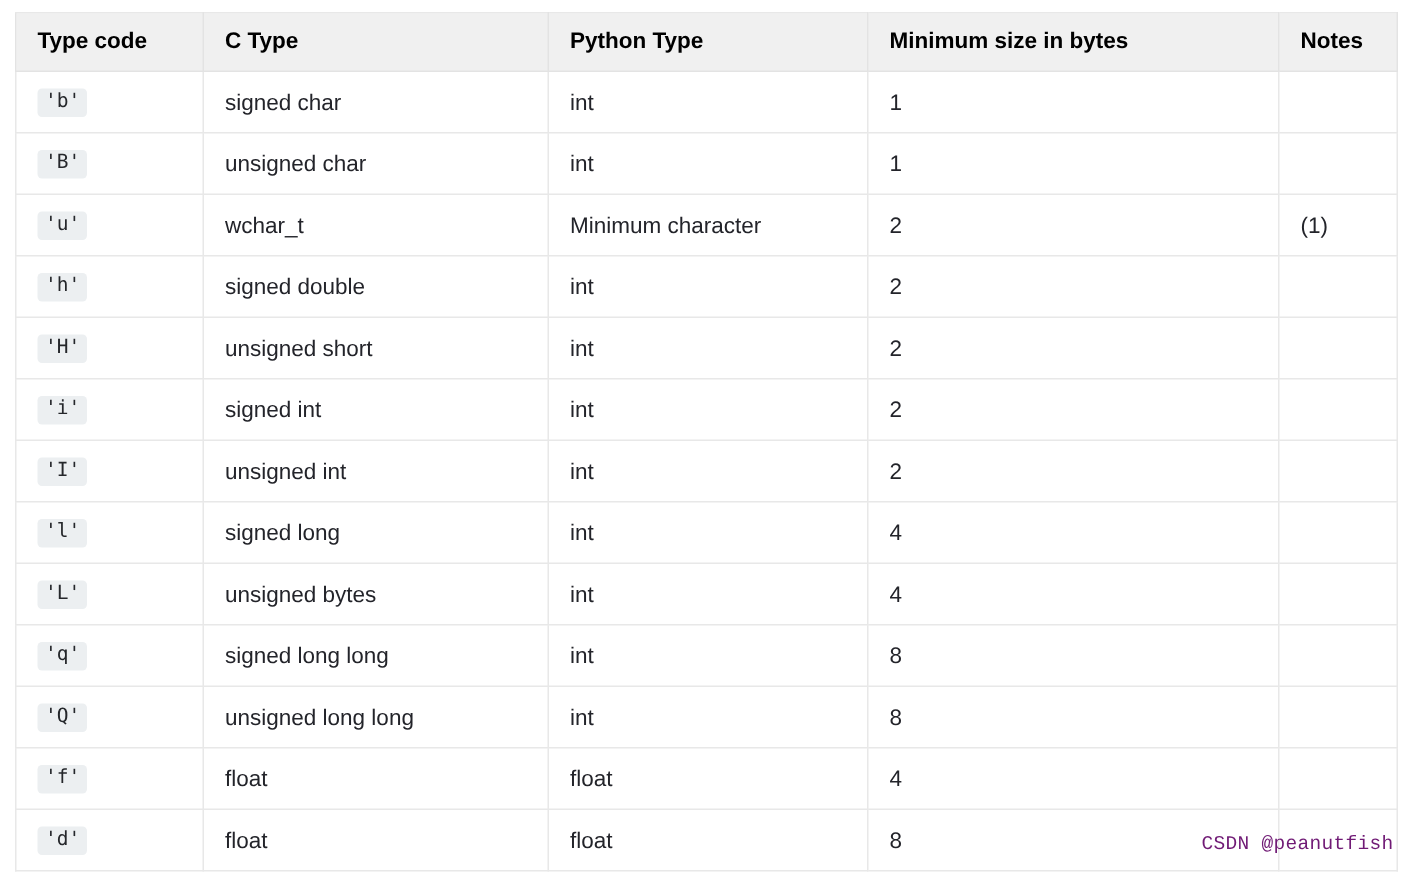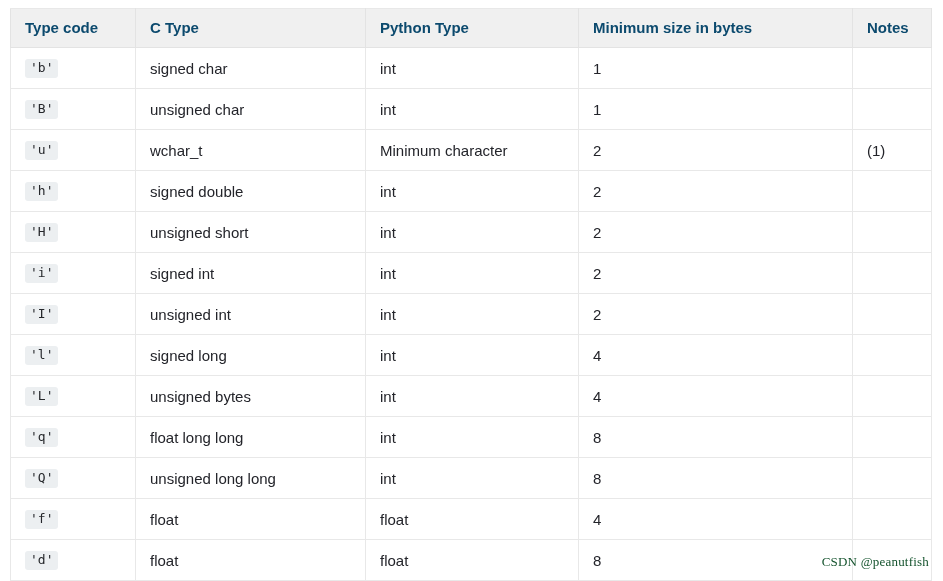--- a/index.html
+++ b/index.html
@@ -35,21 +35,21 @@
   table.typecodes col.c-code    { width: 125px; }
   table.typecodes col.c-ctype   { width: 230px; }
   table.typecodes col.c-pytype  { width: 213px; }
   table.typecodes col.c-size    { width: 274px; }
   table.typecodes col.c-notes   { width: 79px; }
 
   table.typecodes thead th {
     background: #f0f0f0;
     font-weight: bold;
     font-size: 15px;
-    color: #0c4a6e;
+    color: #000000;
     text-align: left;
     padding: 10px 14px 11px 14px;
     height: 17px;
     border: 1px solid #e3e3e3;
     border-top: 1px solid #e8e8e8;
     vertical-align: middle;
     white-space: nowrap;
   }
 
   table.typecodes tbody td {
@@ -77,23 +77,23 @@
     font-size: 13px;
     color: #25272b;
     line-height: 1.15;
     letter-spacing: 0;
   }
 
   .watermark {
     position: absolute;
     right: 14px;
     bottom: 11px;
-    font-family: Liberation Serif, serif;
+    font-family: Liberation Mono, monospace;
     font-size: 13px;
-    color: #14532d;
+    color: #701a75;
     letter-spacing: 0.2px;
     user-select: none;
     white-space: nowrap;
   }
 </style>
 </head>
 <body>
 
 <div class="table-wrap">
   <table class="typecodes">
@@ -172,21 +172,21 @@
         </tr>
         <tr>
           <td class="cell-code"><span class="code-badge">'L'</span></td>
           <td>unsigned bytes</td>
           <td>int</td>
           <td>4</td>
           <td></td>
         </tr>
         <tr>
           <td class="cell-code"><span class="code-badge">'q'</span></td>
-          <td>float long long</td>
+          <td>signed long long</td>
           <td>int</td>
           <td>8</td>
           <td></td>
         </tr>
         <tr>
           <td class="cell-code"><span class="code-badge">'Q'</span></td>
           <td>unsigned long long</td>
           <td>int</td>
           <td>8</td>
           <td></td>

